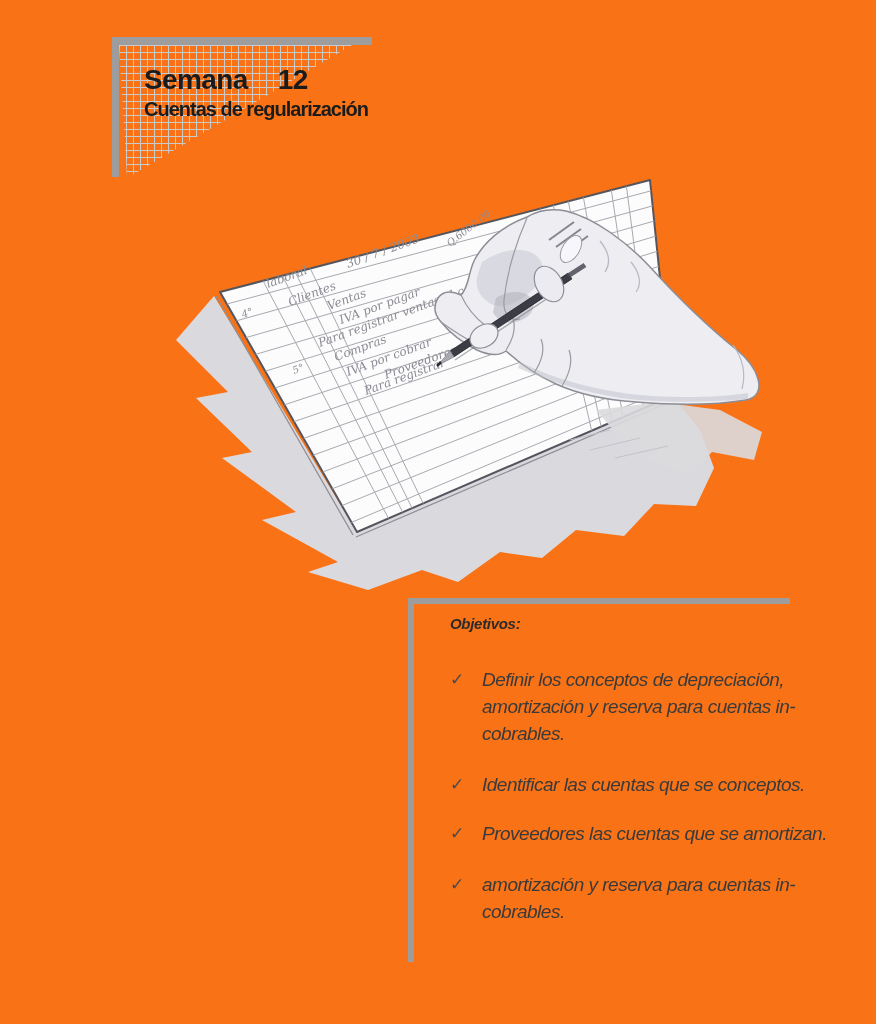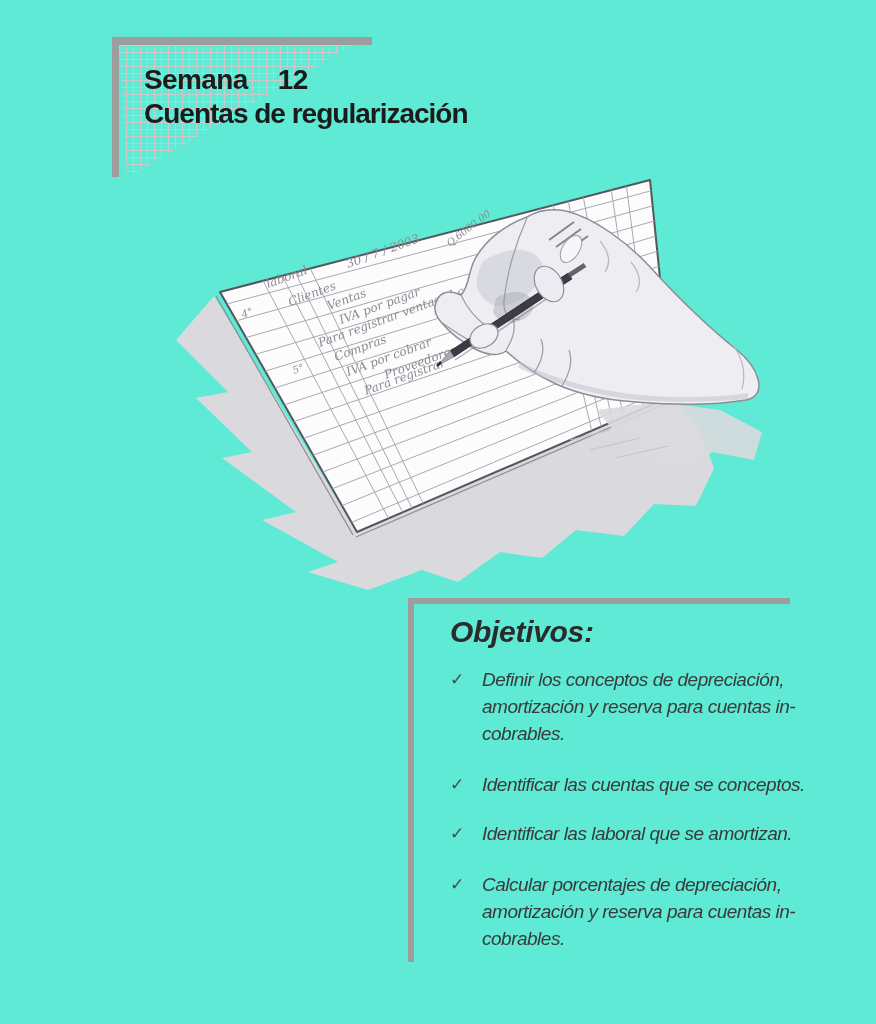--- a/index.html
+++ b/index.html
@@ -1,46 +1,46 @@
 <!DOCTYPE html>
 <html><head>
 <meta charset="utf-8">
 <style>
   html,body { margin:0; padding:0; background:#ffffff; }
   .canvas {
-    position:relative; width:876px; height:1024px; background:#5eead4;
+    position:relative; width:876px; height:1024px; background:#f97316;
     overflow:hidden; font-family:"Liberation Sans", sans-serif;
   }
   
   .hbar-top  { position:absolute; left:114px; top:37px; width:258px; height:8px; background:#9d9d9d; }
   .hbar-left { position:absolute; left:112px; top:37px; width:7px; height:140px; background:#9d9d9d; }
   .grid-tri {
     position:absolute; left:119px; top:45px; width:233px; height:133px;
     background-image:
       repeating-linear-gradient(to right,  #cbcbcb 0 1px, transparent 1px 7px),
       repeating-linear-gradient(to bottom, #cbcbcb 0 1px, transparent 1px 7px);
     clip-path: polygon(0 0, 100% 0, 3.5% 100%);
   }
   .header-line1 {
     position:absolute; left:144px; top:64px; font-size:28px; font-weight:bold;
     color:#1b1b1b; letter-spacing:-0.6px; white-space:nowrap;
   }
   .week-number { margin-left:30px; }
   .header-line2 {
-    position:absolute; left:144px; top:98px; font-size:28px; font-weight:bold;
+    position:absolute; left:144px; top:98px; font-size:20px; font-weight:bold;
     color:#1b1b1b; letter-spacing:-1px; white-space:nowrap;
   }
   
   .illus { position:absolute; left:140px; top:170px; width:660px; height:420px; }
   .hw { font-family:"DejaVu Serif", serif; font-style:italic; fill:#8b8b94; }
   
   .obj-topbar  { position:absolute; left:408px; top:598px; width:382px; height:6px; background:#9d9d9d; }
   .obj-leftbar { position:absolute; left:408px; top:598px; width:6px; height:364px; background:#9d9d9d; }
   .obj-title {
-    position:absolute; left:450px; top:615px; font-size:30px; font-weight:bold;
+    position:absolute; left:450px; top:615px; font-size:15px; font-weight:bold;
     font-style:italic; color:#2b2b2b; letter-spacing:-0.3px;
   }
   .obj-item {
     position:absolute; left:450px; font-size:19px; font-style:italic;
     color:#3a3a3a; line-height:27px; letter-spacing:-0.5px;
   }
   .obj-check {
     position:absolute; left:0; top:0; font-style:normal; font-size:17px; color:#4a4a4a;
   }
   .obj-lines { margin-left:32px; }
@@ -185,26 +185,25 @@
   <div class="obj-item" style="top:771px;">
     <span class="obj-check">✓</span>
     <div class="obj-lines">
       <span>Identificar las cuentas que se conceptos.</span>
     </div>
   </div>
 
   <div class="obj-item" style="top:820px;">
     <span class="obj-check">✓</span>
     <div class="obj-lines">
-      <span>Identificar las laboral que se amortizan.</span>
+      <span>Proveedores las cuentas que se amortizan.</span>
     </div>
   </div>
 
   <div class="obj-item" style="top:871px;">
     <span class="obj-check">✓</span>
     <div class="obj-lines">
-      <span>Calcular porcentajes de depreciación,</span>
       <span>amortización y reserva para cuentas in-</span>
       <span>cobrables.</span>
     </div>
   </div>
 
 </div>
 
 </body></html>

